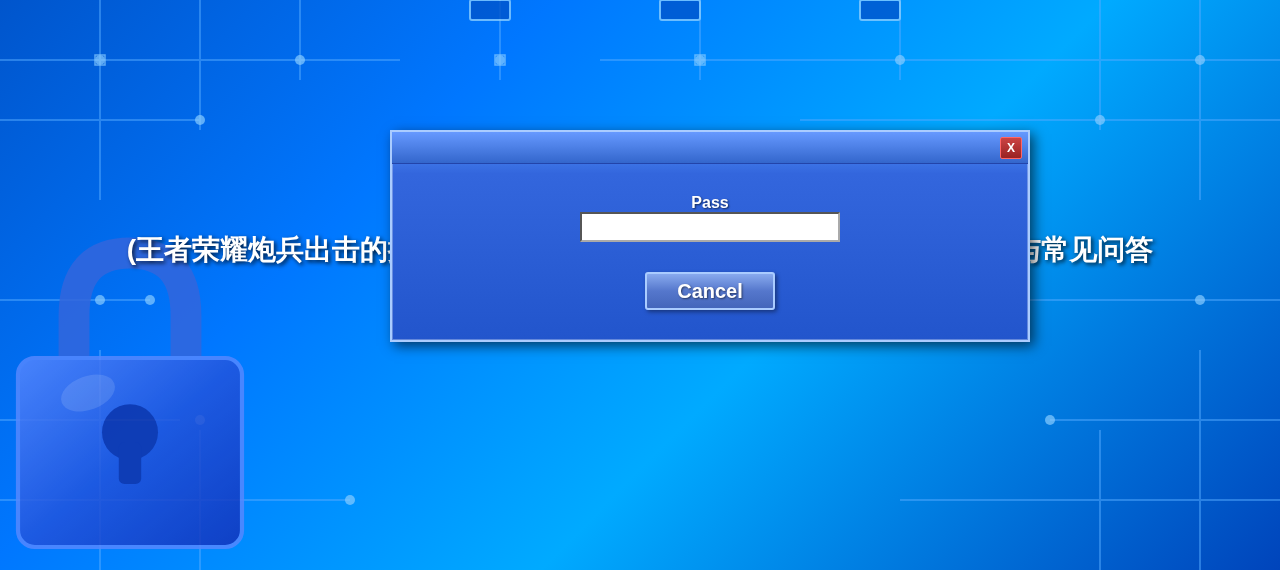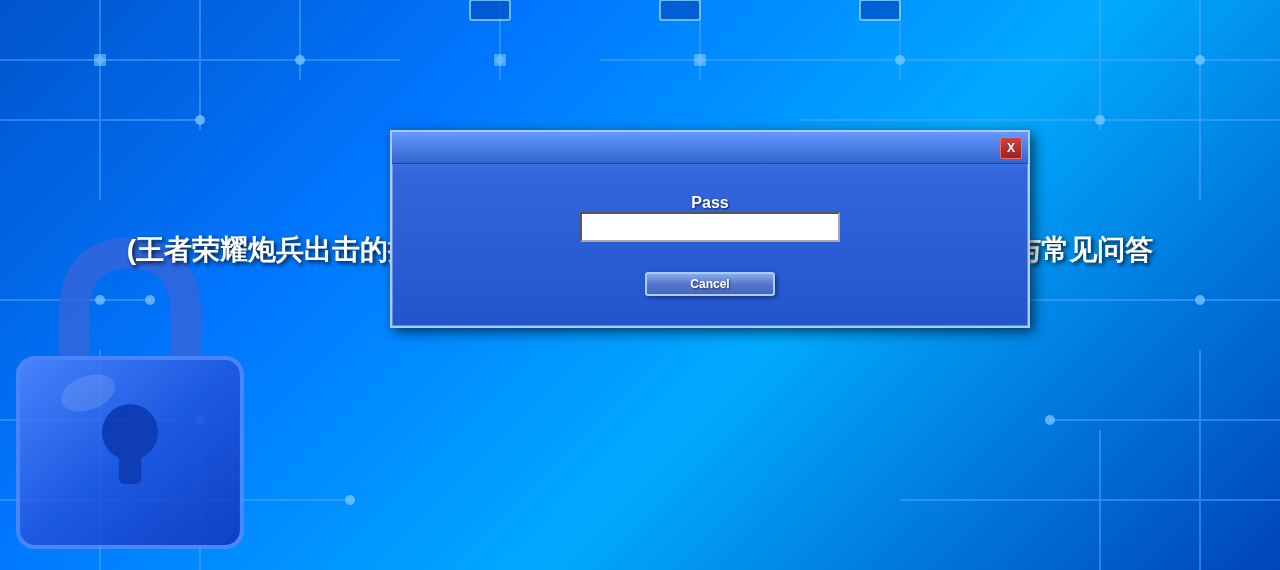--- a/index.html
+++ b/index.html
@@ -127,22 +127,22 @@
 
     .dialog-buttons {
       display: flex;
       gap: 16px;
       margin-top: 10px;
       margin-bottom: 10px;
     }
 
     .btn {
       width: 130px;
-      height: 24px;
-      font-size: 12px;
+      height: 38px;
+      font-size: 20px;
       font-weight: bold;
       cursor: pointer;
       border-radius: 3px;
       display: flex;
       align-items: center;
       justify-content: center;
     }
 
     .btn-cancel {
       background: linear-gradient(180deg, #88aaee 0%, #5577cc 50%, #4466bb 100%);

